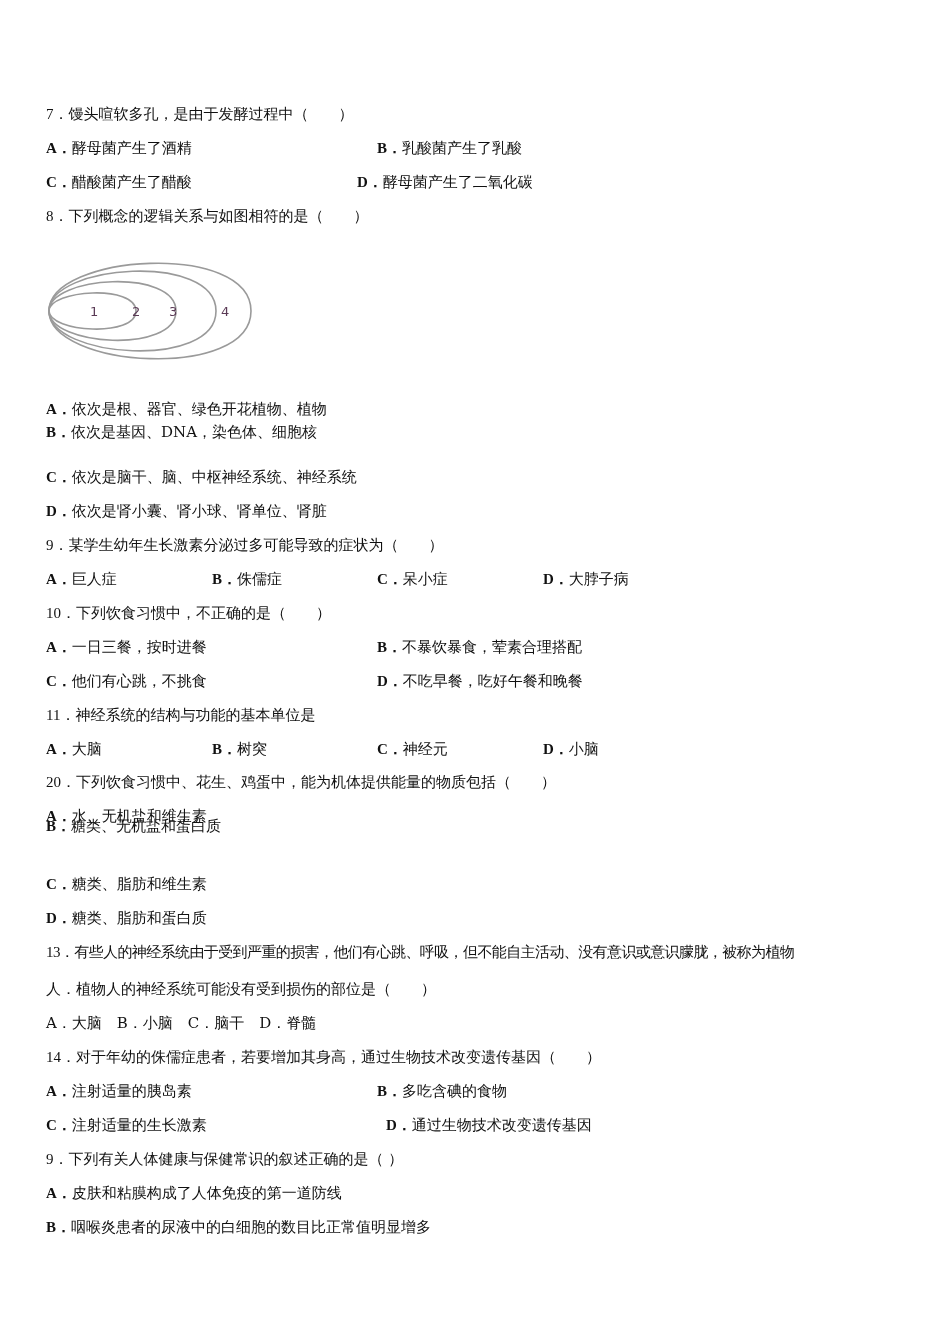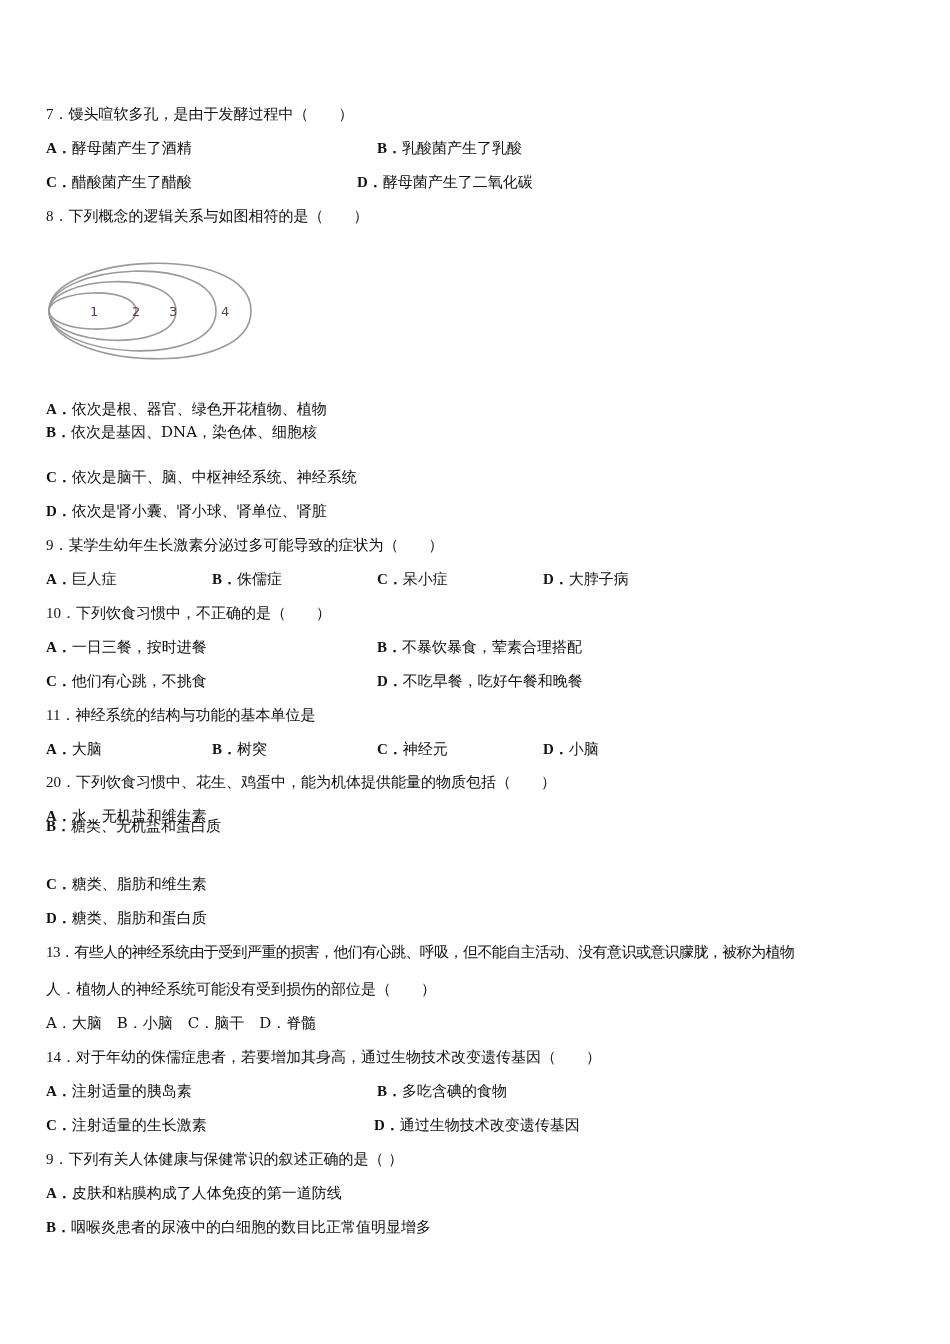--- a/index.html
+++ b/index.html
@@ -101,20 +101,20 @@
 
 <div class="line" style="top:1045px">
   <span class="qnum">14．</span><span>对于年幼的侏儒症患者，若要增加其身高，通过生物技术改变遗传基因（　　）</span>
 </div>
 <div class="line" style="top:1079px">
   <span class="col" style="left:0"><span class="opt-label">A．</span><span>注射适量的胰岛素</span></span>
   <span class="col" style="left:331px"><span class="opt-label">B．</span><span>多吃含碘的食物</span></span>
 </div>
 <div class="line" style="top:1113px">
   <span class="col" style="left:0"><span class="opt-label">C．</span><span>注射适量的生长激素</span></span>
-  <span class="col" style="left:328px"><span class="opt-label">D．</span><span>通过生物技术改变遗传基因</span></span>
+  <span class="col" style="left:340px"><span class="opt-label">D．</span><span>通过生物技术改变遗传基因</span></span>
 </div>
 
 <div class="line" style="top:1147px">
   <span class="qnum">9．</span><span>下列有关人体健康与保健常识的叙述正确的是（ ）</span>
 </div>
 <div class="line" style="top:1181px"><span class="opt-label">A．</span><span>皮肤和粘膜构成了人体免疫的第一道防线</span></div>
 <div class="line" style="top:1215px"><span class="opt-label">B．</span><span>咽喉炎患者的尿液中的白细胞的数目比正常值明显增多</span></div>
 
 </body></html>

